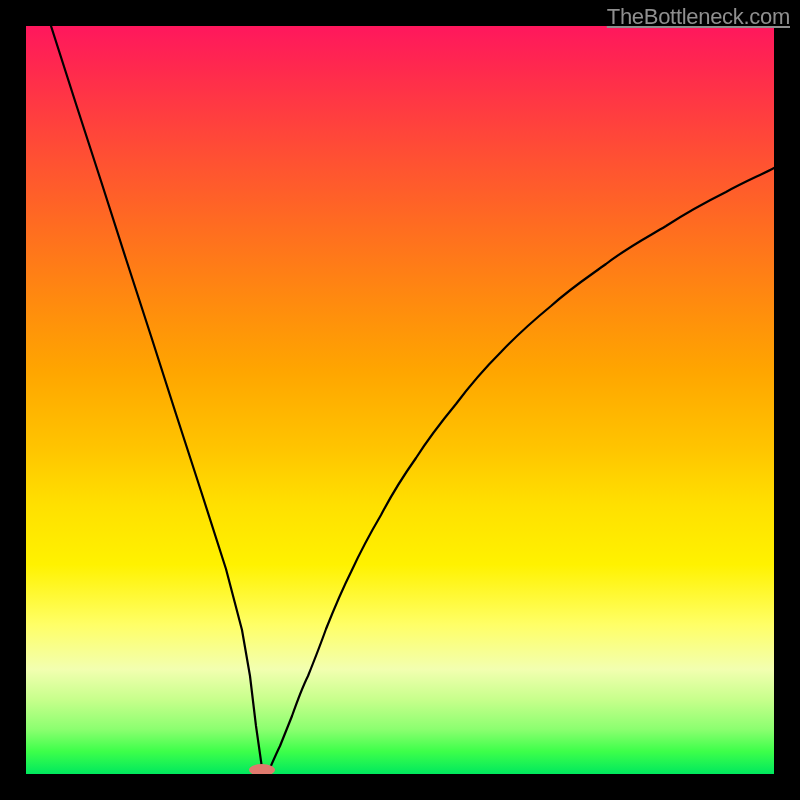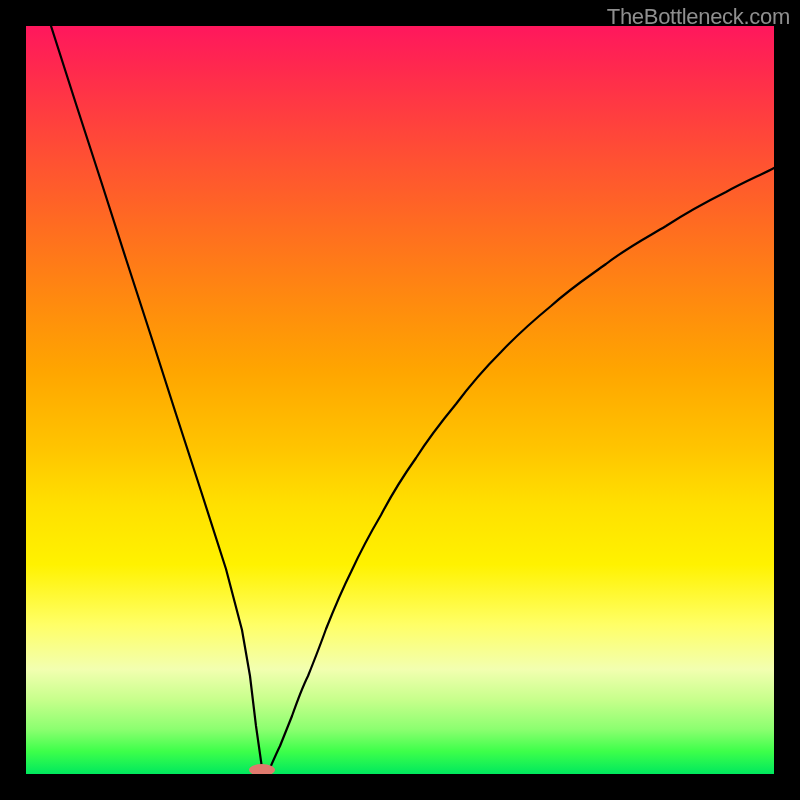--- a/index.html
+++ b/index.html
@@ -66,20 +66,21 @@
   }
   .attribution {
     position: absolute;
     top: 4px;
     right: 10px;
     color: #8f8f8f;
     font-size: 22px;
     font-weight: 500;
     letter-spacing: -0.3px;
     user-select: none;
+    text-decoration: underline;
   }
 </style>
 </head>
 <body>
 
 <div class="frame">
 
   <div class="plot-area">
     <div class="gradient-bg"></div>
 

